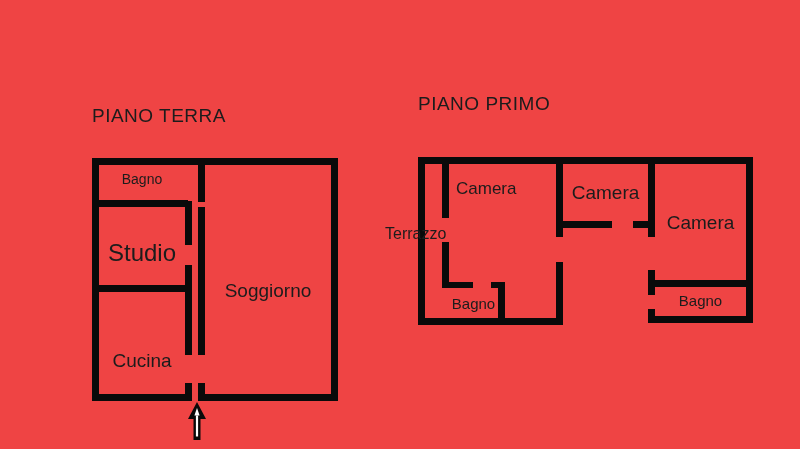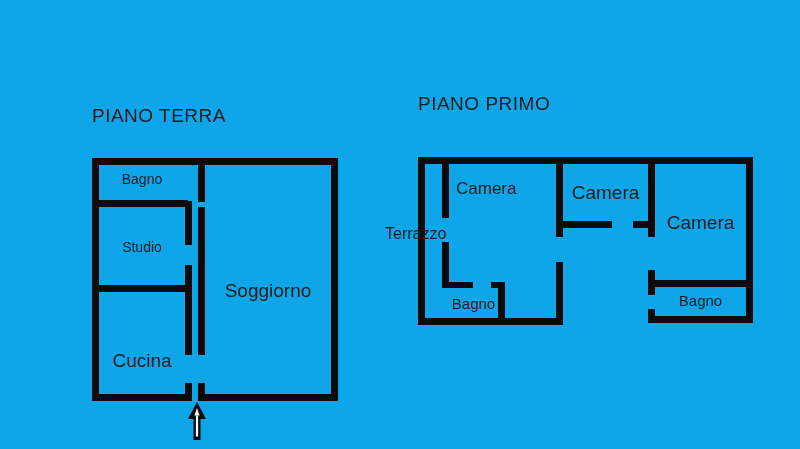--- a/index.html
+++ b/index.html
@@ -4,21 +4,21 @@
 <style>
   html, body {
     margin: 0;
     padding: 0;
     background: #ffffff;
   }
   .stage {
     position: relative;
     width: 800px;
     height: 449px;
-    background: #0ea5e9;
+    background: #ef4444;
     overflow: hidden;
     font-family: "Liberation Sans", sans-serif;
   }
   .walls-svg {
     position: absolute;
     left: 0;
     top: 0;
     width: 800px;
     height: 449px;
     z-index: 1;
@@ -89,21 +89,21 @@
       <polygon points="197,402 206,419 200.5,419 200.5,440 193.5,440 193.5,419 188,419" fill="#0a0a0a"></polygon>
       <polygon points="197,408 199.6,415.5 194.4,415.5" fill="#ffffff"></polygon>
       <rect x="195.9" y="415.5" width="2.2" height="21" fill="#ffffff"></rect>
     </g>
   </svg>
 
   <div class="label plan-title" style="left:92px; top:105px;">PIANO TERRA</div>
 
   <div class="label centered" style="left:99px; top:171px; width:86px; font-size:14px;">Bagno</div>
 
-  <div class="label centered" style="left:99px; top:239px; width:86px; font-size:14px;">Studio</div>
+  <div class="label centered" style="left:99px; top:239px; width:86px; font-size:24px;">Studio</div>
 
   <div class="label centered" style="left:99px; top:350px; width:86px; font-size:19px;">Cucina</div>
 
   <div class="label centered" style="left:205px; top:280px; width:126px; font-size:19px;">Soggiorno</div>
 
   <div class="label plan-title" style="left:418px; top:93px;">PIANO PRIMO</div>
 
   <div class="label two-line" style="left:456px; top:178px; font-size:17px; line-height:22px;">
     <span>Camera</span>
   </div>

